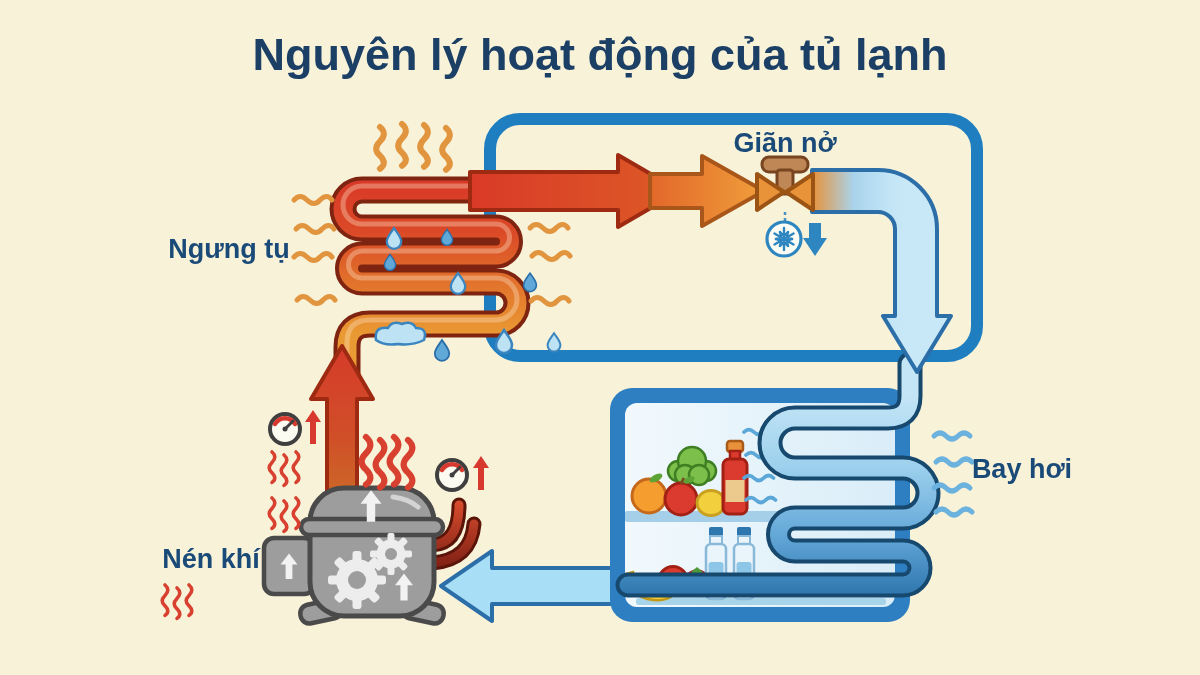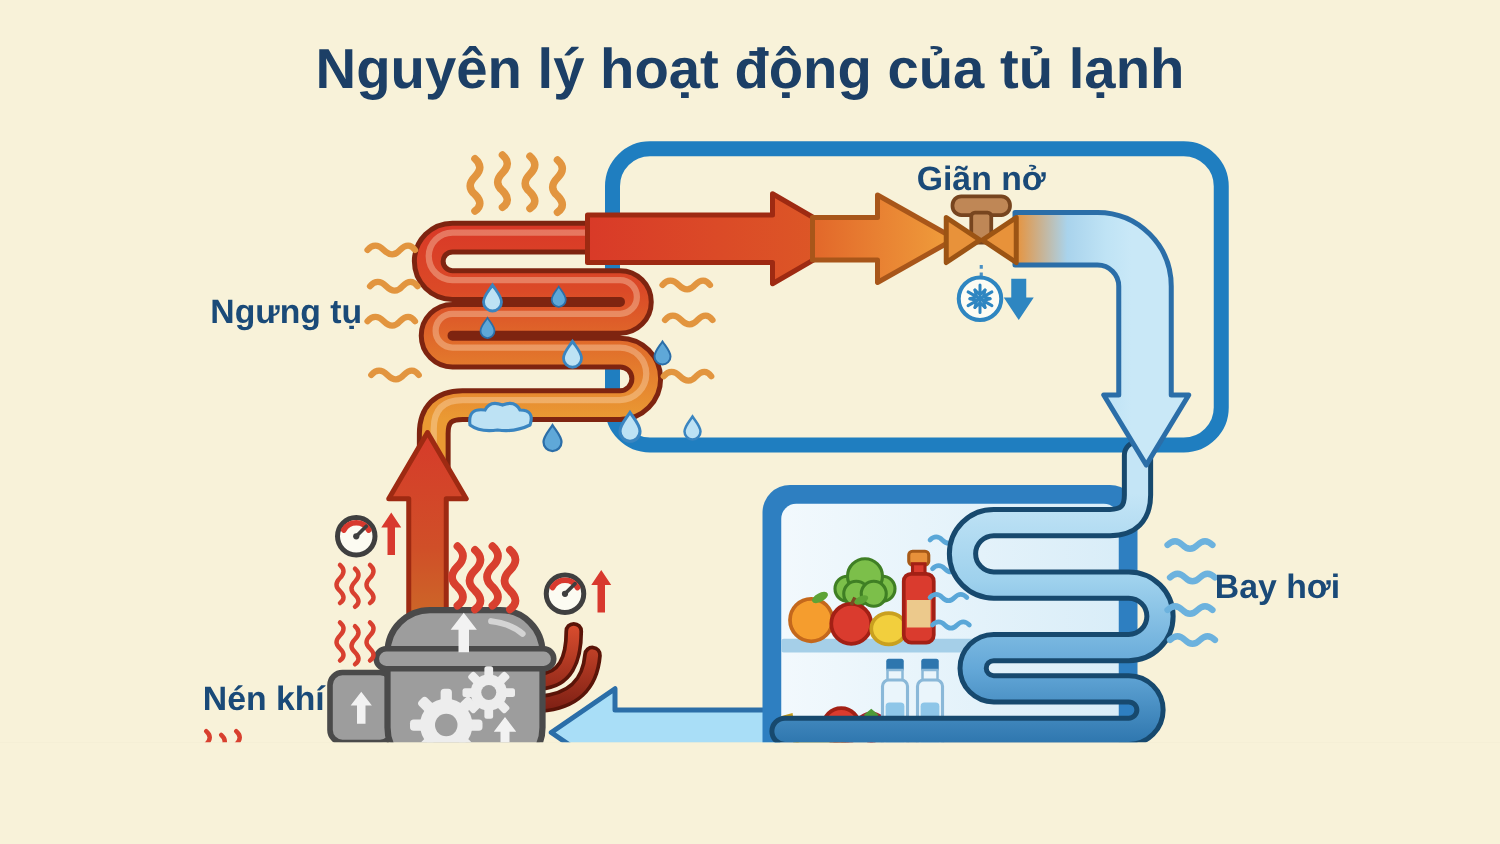--- a/index.html
+++ b/index.html
@@ -1,16 +1,16 @@
 <!DOCTYPE html>
 <html><head>
 <meta charset="utf-8">
 <style>
   html,body{margin:0;padding:0;background:#f8f2d9;}
-  .stage{position:relative;width:1200px;height:594px;overflow:hidden;
+  .stage{position:relative;width:1200px;height:675px;overflow:hidden;
          background:linear-gradient(180deg,#faf4de 0%,#f8f1d6 86%,#ede3c4 100%);
          font-family:"Liberation Sans", sans-serif;}
   svg{display:block}
   .title-text{font-family:"Liberation Sans", sans-serif;font-weight:bold;font-size:45px;fill:#1c3f66;}
   .lbl{font-family:"Liberation Sans", sans-serif;font-weight:bold;font-size:27px;fill:#1a4a78;}
 </style>
 </head>
 <body>
 
 <div class="stage">

